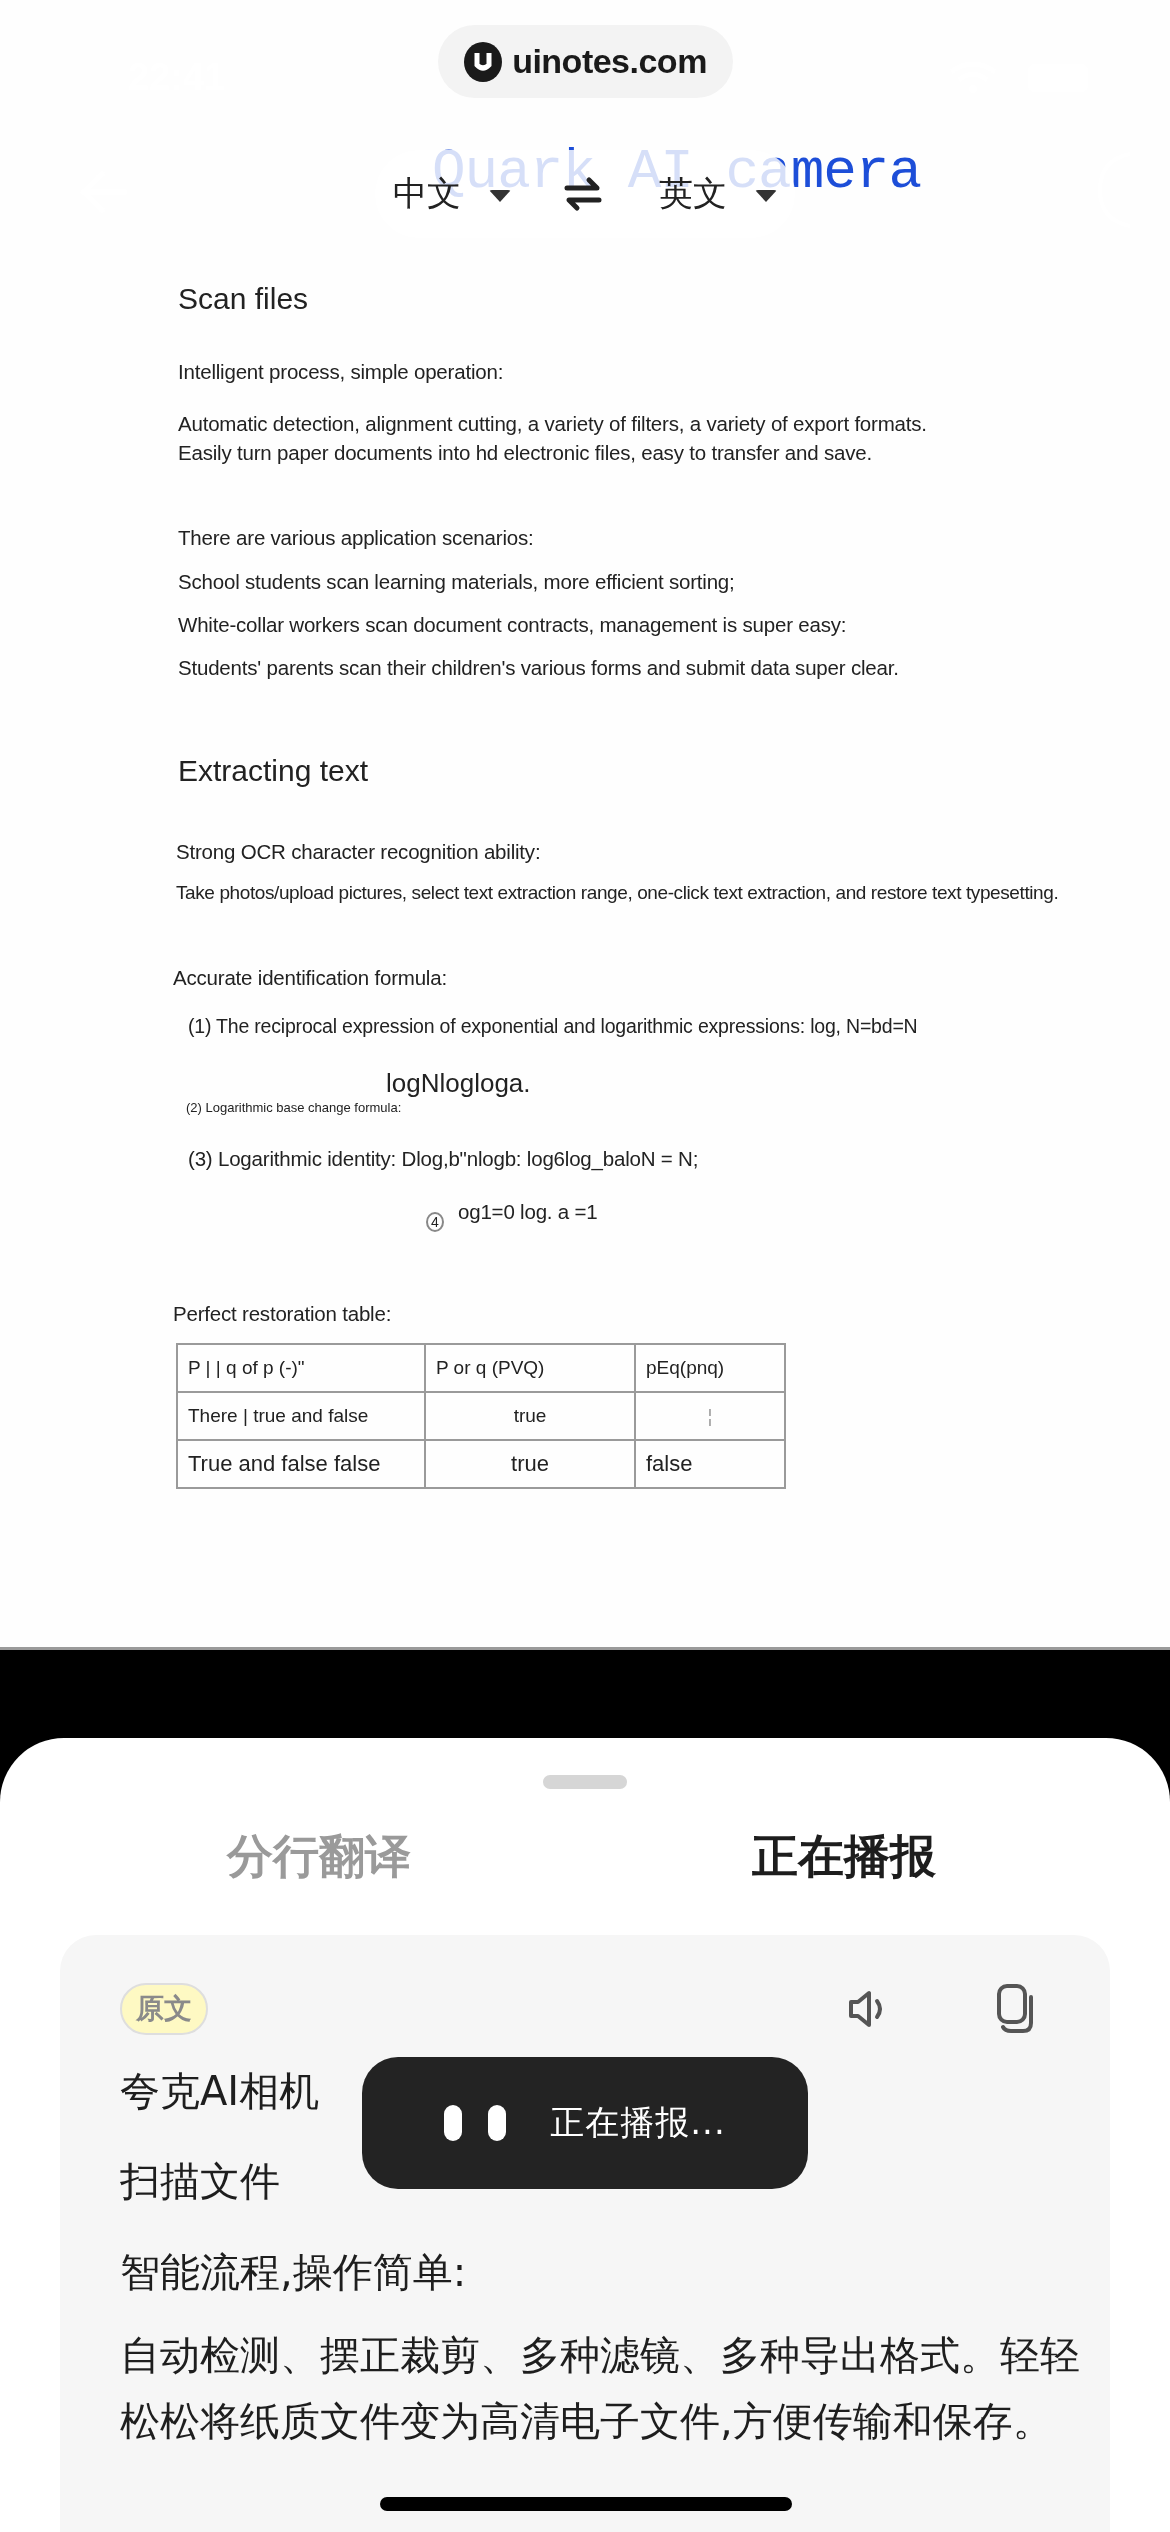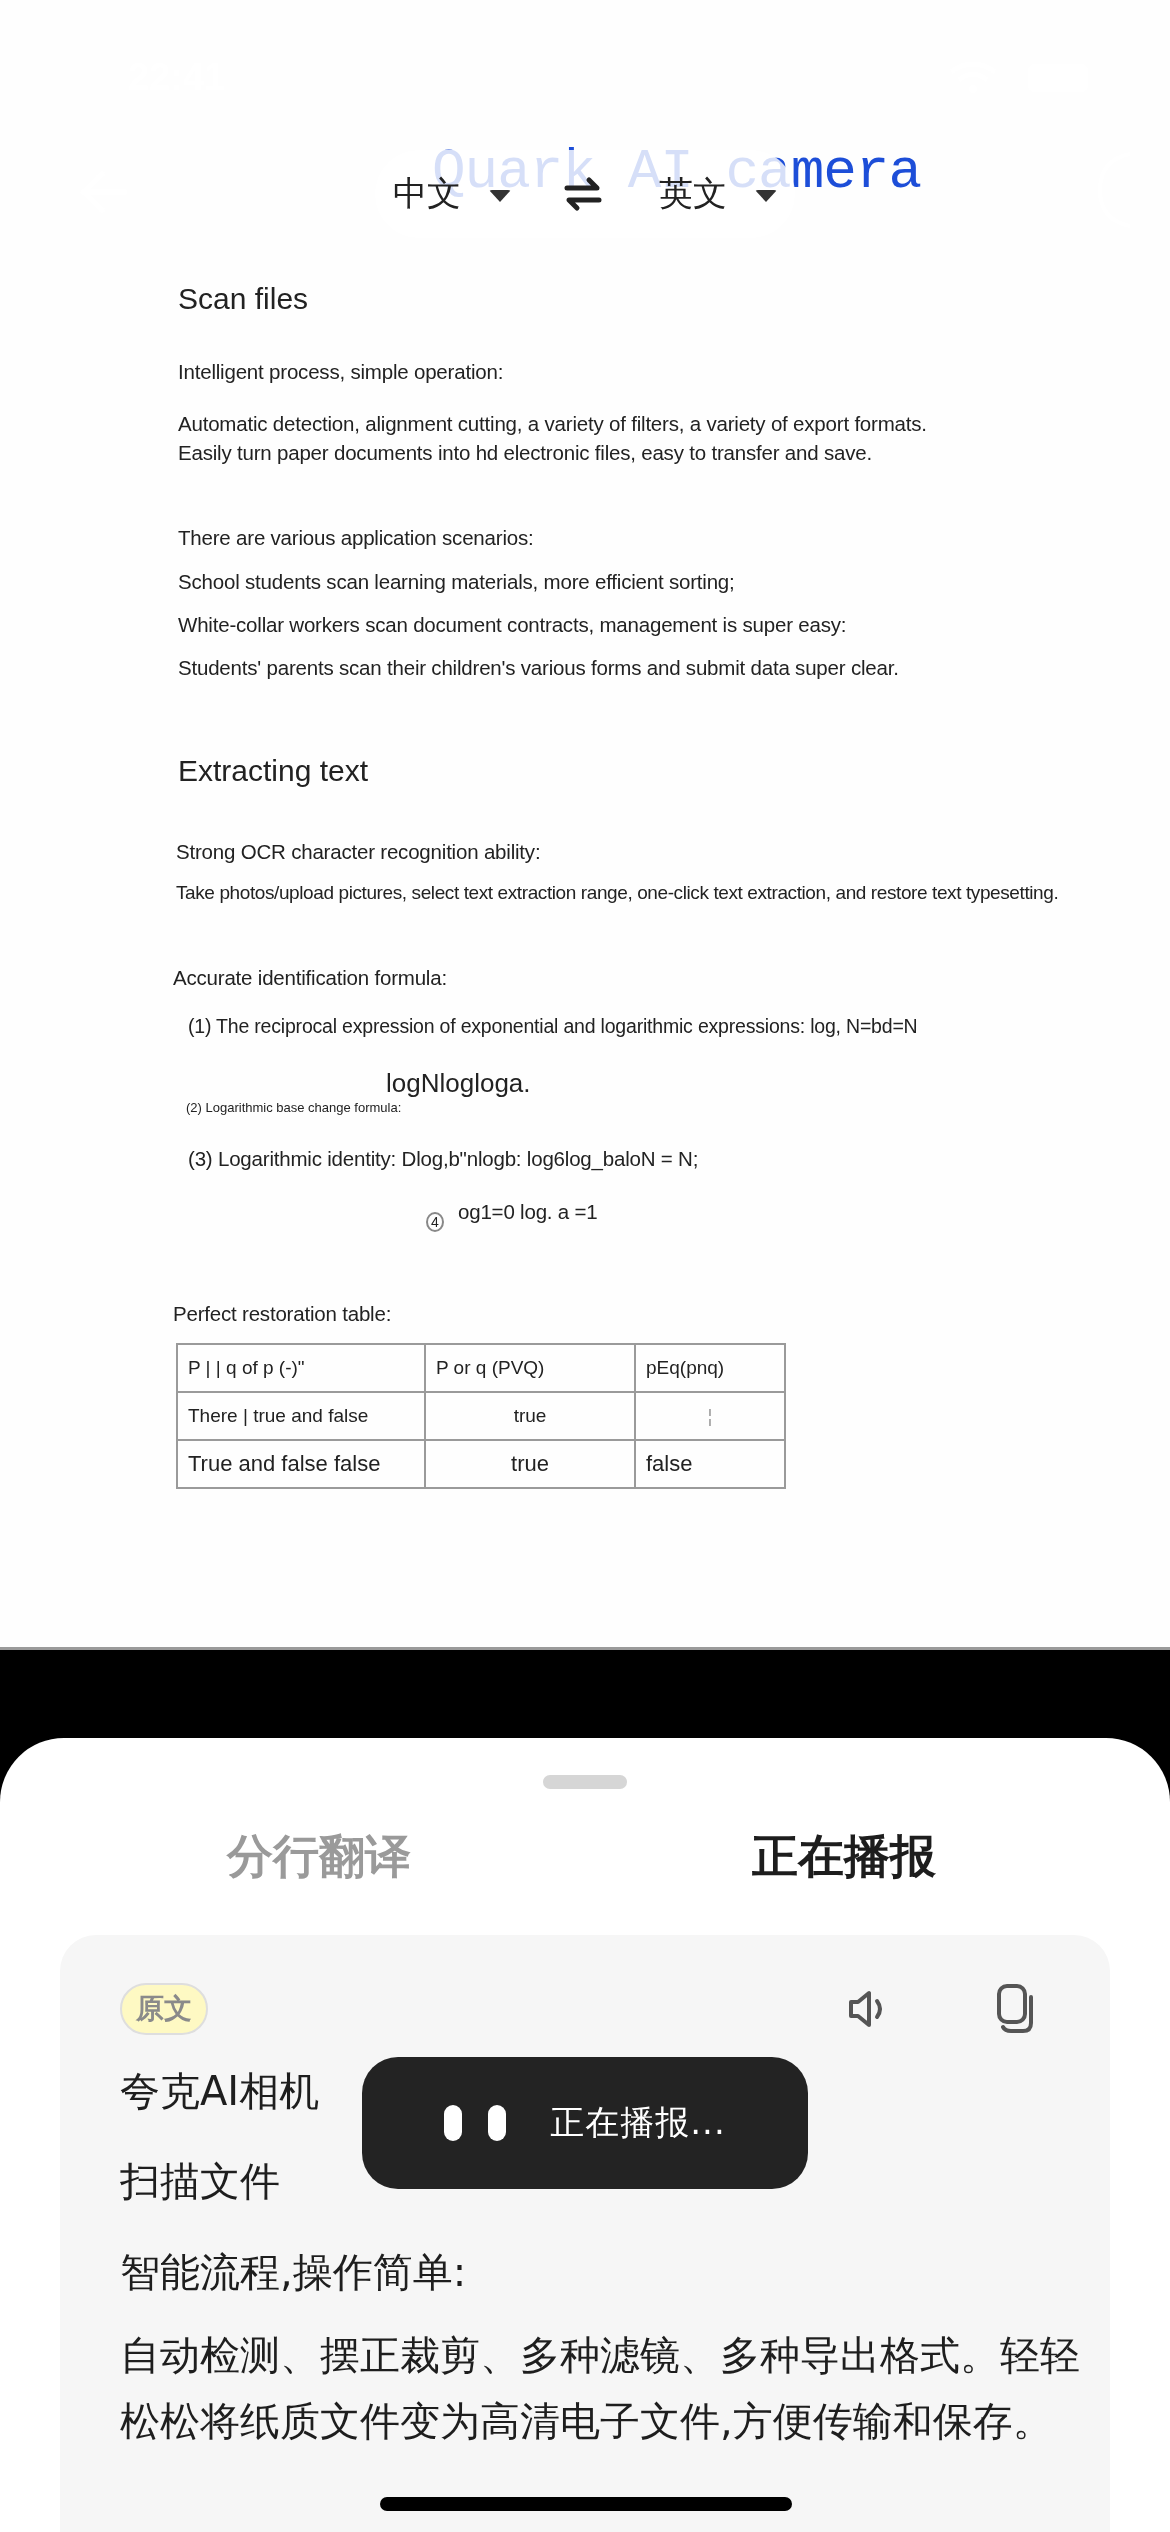--- a/index.html
+++ b/index.html
@@ -116,20 +116,28 @@
     <div class="battery-icon"></div>
   </div>
 
   <svg class="back-button" viewBox="0 0 60 60">
     <path d="M50 30 H10 M28 12 L10 30 L28 48" stroke="#ffffff" stroke-width="6" fill="none" stroke-linecap="round"></path>
   </svg>
   <svg class="right-ghost" viewBox="0 0 60 80">
     <path d="M60 4 Q30 10 30 40 Q30 70 60 76" stroke="#fff" stroke-width="4" fill="none"></path>
   </svg>
 
+  <div class="watermark">
+    <div class="watermark-logo">
+      <svg width="20" height="22" viewBox="0 0 20 22">
+          <path d="M4 2 V14 Q10 20 16 14 V2" stroke="#fff" stroke-width="5" fill="none"></path>
+        </svg>
+    </div>
+    <span class="watermark-text">uinotes.com</span>
+  </div>
 
   <span class="doc-title">Quark AI camera</span>
 
   <div class="lang-pill">
     <div class="lang-item">
       <span>中文</span>
       <span class="tri-down"></span>
     </div>
     <svg class="swap-icon" viewBox="0 0 40 36">
       <path d="M4 12 H34 L26 4" stroke="#222" stroke-width="5" fill="none" stroke-linecap="round" stroke-linejoin="round"></path>

